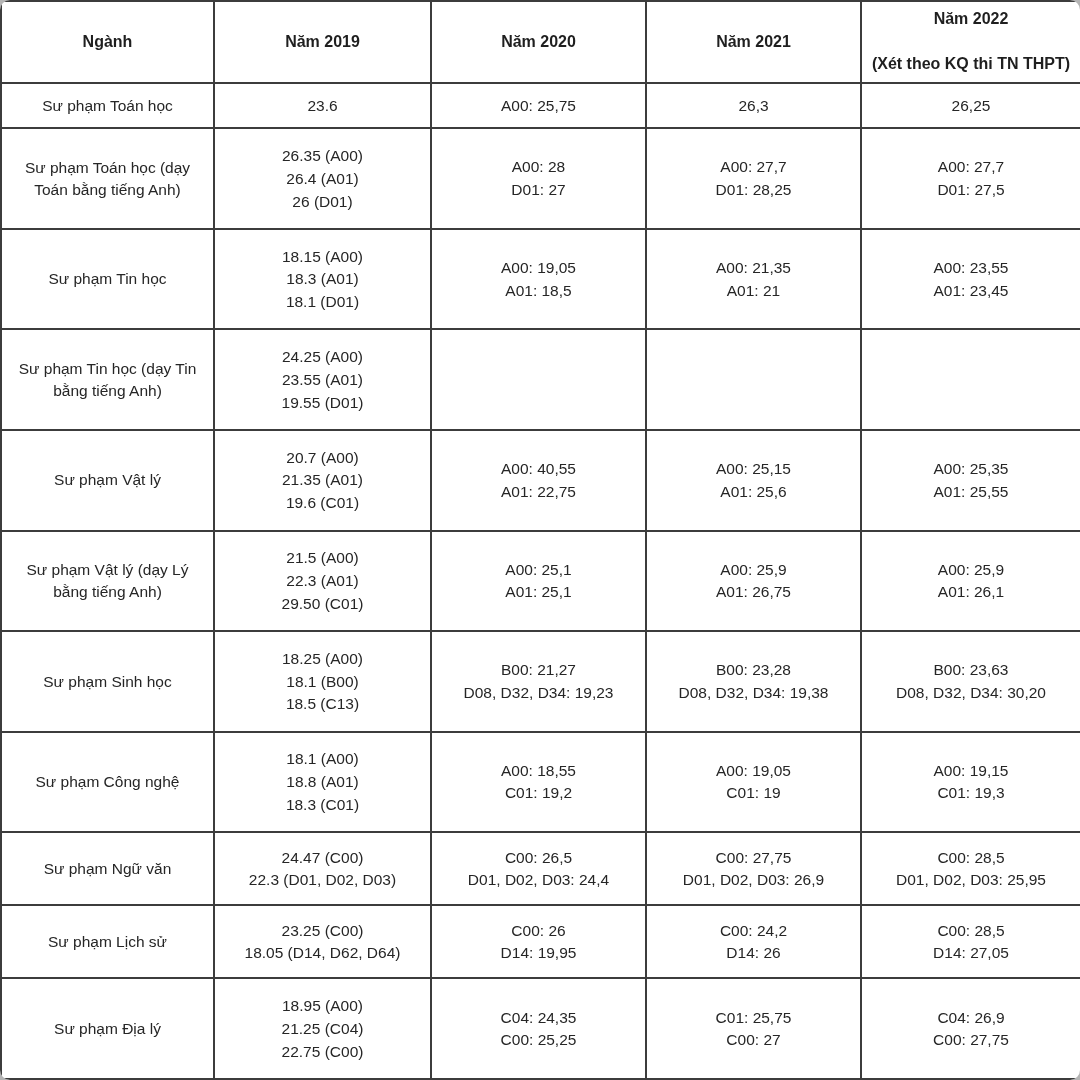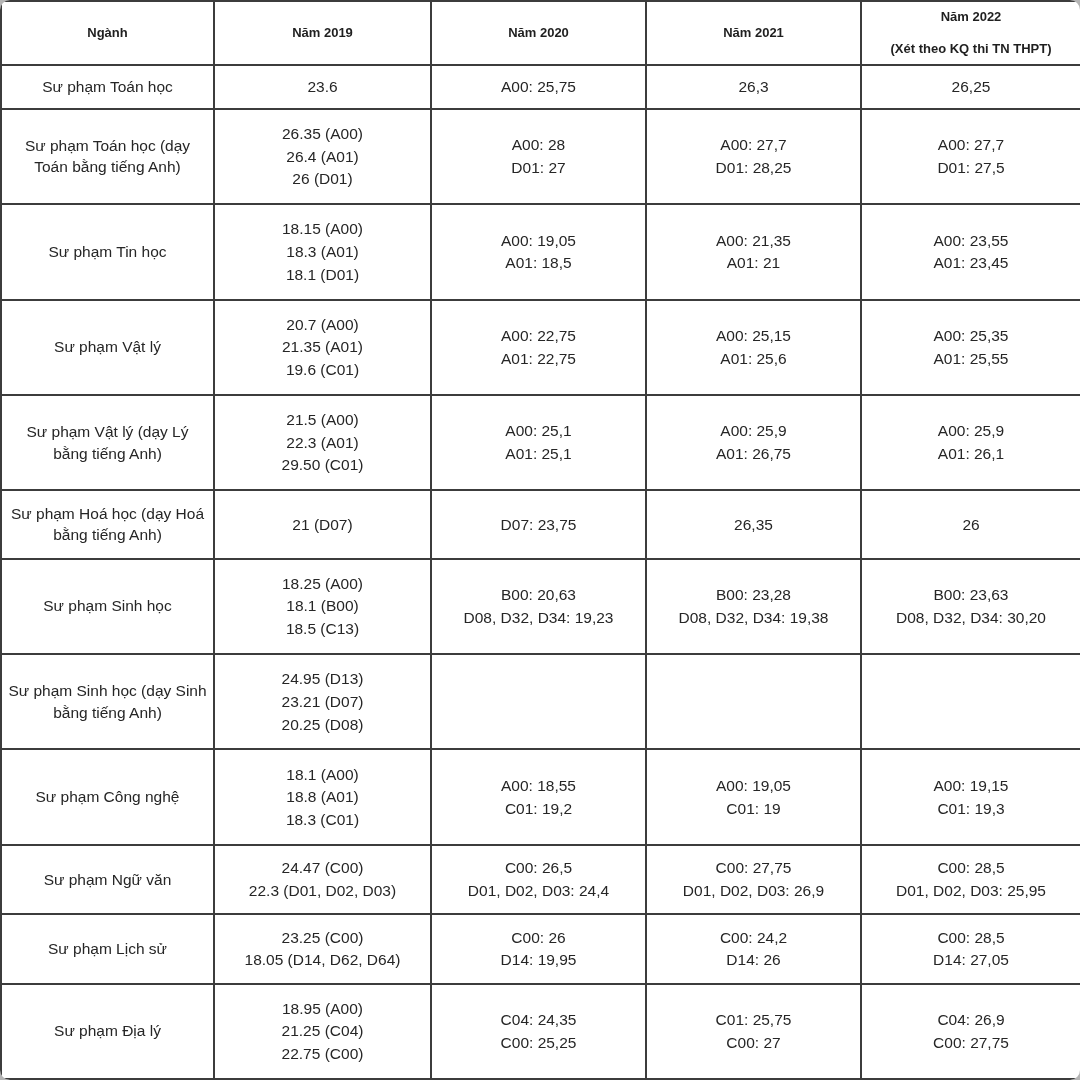--- a/index.html
+++ b/index.html
@@ -30,25 +30,25 @@
     border: 2px solid #3c3c3c;
     text-align: center;
     vertical-align: middle;
     padding: 6px 6px;
     font-size: 15.5px;
     line-height: 1.4;
     word-wrap: break-word;
   }
   .score-table th {
     font-weight: bold;
-    font-size: 13px;
+    font-size: 16px;
     color: #1f1f1f;
   }
   .score-table th .hl + .hl {
-    margin-top: 14px;
+    margin-top: 23px;
   }
   .score-table td .cl {
     margin: 1px 0;
   }
 </style>
 </head>
 <body>
 
 <div class="card">
   <table class="score-table">
@@ -136,29 +136,42 @@
             <div class="cl">A00: 21,35</div>
             <div class="cl">A01: 21</div>
           </td>
           <td>
             <div class="cl">A00: 23,55</div>
             <div class="cl">A01: 23,45</div>
           </td>
         </tr>
         <tr>
           <td>
+            <div class="cl">Sư phạm Tin học (dạy Tin bằng tiếng Anh)</div>
+          </td>
+          <td>
+            <div class="cl">24.25 (A00)</div>
+            <div class="cl">23.55 (A01)</div>
+            <div class="cl">19.55 (D01)</div>
+          </td>
+          <td></td>
+          <td></td>
+          <td></td>
+        </tr>
+        <tr>
+          <td>
             <div class="cl">Sư phạm Vật lý</div>
           </td>
           <td>
             <div class="cl">20.7 (A00)</div>
             <div class="cl">21.35 (A01)</div>
             <div class="cl">19.6 (C01)</div>
           </td>
           <td>
-            <div class="cl">A00: 22,75</div>
+            <div class="cl">A00: 40,55</div>
             <div class="cl">A01: 22,75</div>
           </td>
           <td>
             <div class="cl">A00: 25,15</div>
             <div class="cl">A01: 25,6</div>
           </td>
           <td>
             <div class="cl">A00: 25,35</div>
             <div class="cl">A01: 25,55</div>
           </td>
@@ -180,69 +193,39 @@
             <div class="cl">A00: 25,9</div>
             <div class="cl">A01: 26,75</div>
           </td>
           <td>
             <div class="cl">A00: 25,9</div>
             <div class="cl">A01: 26,1</div>
           </td>
         </tr>
         <tr>
           <td>
-            <div class="cl">Sư phạm Hoá học (dạy Hoá bằng tiếng Anh)</div>
-          </td>
-          <td>
-            <div class="cl">21 (D07)</div>
-          </td>
-          <td>
-            <div class="cl">D07: 23,75</div>
-          </td>
-          <td>
-            <div class="cl">26,35</div>
-          </td>
-          <td>
-            <div class="cl">26</div>
-          </td>
-        </tr>
-        <tr>
-          <td>
             <div class="cl">Sư phạm Sinh học</div>
           </td>
           <td>
             <div class="cl">18.25 (A00)</div>
             <div class="cl">18.1 (B00)</div>
             <div class="cl">18.5 (C13)</div>
           </td>
           <td>
-            <div class="cl">B00: 20,63</div>
+            <div class="cl">B00: 21,27</div>
             <div class="cl">D08, D32, D34: 19,23</div>
           </td>
           <td>
             <div class="cl">B00: 23,28</div>
             <div class="cl">D08, D32, D34: 19,38</div>
           </td>
           <td>
             <div class="cl">B00: 23,63</div>
             <div class="cl">D08, D32, D34: 30,20</div>
           </td>
-        </tr>
-        <tr>
-          <td>
-            <div class="cl">Sư phạm Sinh học (dạy Sinh bằng tiếng Anh)</div>
-          </td>
-          <td>
-            <div class="cl">24.95 (D13)</div>
-            <div class="cl">23.21 (D07)</div>
-            <div class="cl">20.25 (D08)</div>
-          </td>
-          <td></td>
-          <td></td>
-          <td></td>
         </tr>
         <tr>
           <td>
             <div class="cl">Sư phạm Công nghệ</div>
           </td>
           <td>
             <div class="cl">18.1 (A00)</div>
             <div class="cl">18.8 (A01)</div>
             <div class="cl">18.3 (C01)</div>
           </td>

